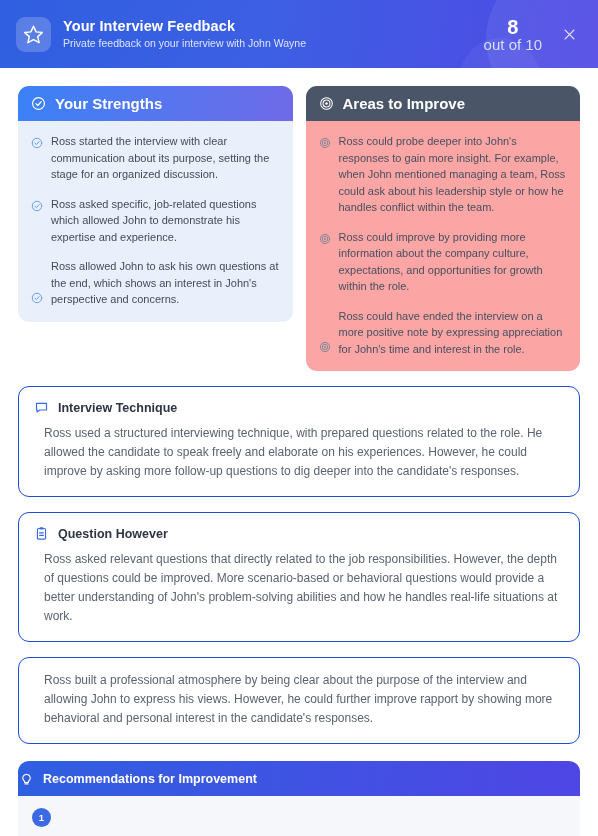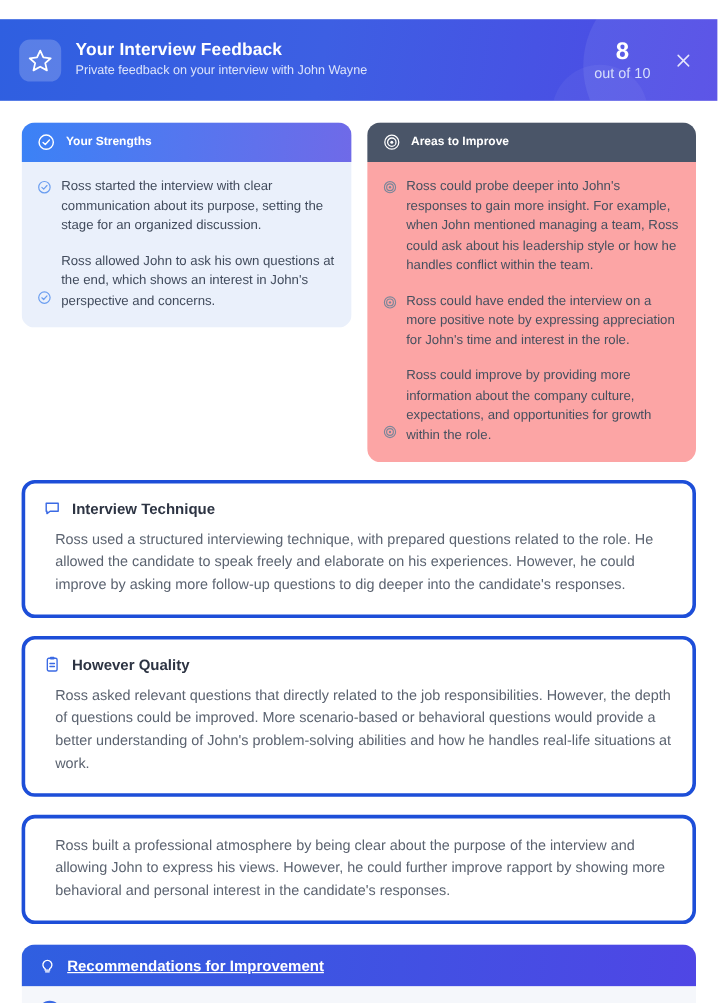--- a/index.html
+++ b/index.html
@@ -14,21 +14,20 @@
 
   
   .header {
     position: relative;
     height: 68px;
     background: linear-gradient(100deg, #2f5fe0 0%, #3d5fe3 45%, #5048e5 100%);
     display: flex;
     align-items: center;
     padding: 0 18px 0 16px;
     overflow: hidden;
-    margin-top: 16px;
   }
   .header-deco {
     position: absolute;
     width: 150px; height: 150px;
     border-radius: 50%;
     background: rgba(255,255,255,0.075);
     right: -38px; top: -36px;
     pointer-events: none;
   }
   .header-deco2 {
@@ -64,21 +63,21 @@
   }
   .score-wrap { text-align: center; z-index: 2; margin-right: 16px; }
   .score-num {
     color: #ffffff;
     font-size: 20px;
     font-weight: bold;
     line-height: 21px;
   }
   .score-lbl {
     color: #d7dffb;
-    font-size: 12px;
+    font-size: 15px;
     line-height: 12px;
     margin-top: 1px;
   }
   .close-btn {
     z-index: 2;
     width: 22px; height: 22px;
     display: flex; align-items: center; justify-content: center;
     cursor: pointer;
     opacity: 0.85;
     flex: 0 0 auto;
@@ -100,21 +99,21 @@
     border-radius: 11px;
     overflow: hidden;
     min-width: 0;
   }
   .col-head {
     display: flex;
     align-items: center;
     gap: 9px;
     padding: 9px 13px;
     color: #fff;
-    font-size: 10px;
+    font-size: 15px;
     font-weight: bold;
   }
   .head-strengths { background: linear-gradient(95deg, #3b82f6 0%, #6f6ae8 100%); }
   .head-improve   { background: #4a5568; }
   .col-body {
     padding: 12px 13px 14px 13px;
   }
   .body-strengths { background: #eaf0fb; }
   .body-improve   { background: #fca5a5; }
 
@@ -130,21 +129,21 @@
     font-size: 11px;
     line-height: 16.5px;
     color: #414b5c;
   }
   .body-improve .bullet-text { color: #46505f; }
 
   
   .section-card {
     margin-top: 15px;
     background: #ffffff;
-    border: 3px solid #1d4ed8;
+    border: 1px solid #1d4ed8;
     border-radius: 11px;
     padding: 13px 15px 15px 15px;
   }
   .section-head {
     display: flex;
     align-items: center;
     gap: 9px;
     margin-bottom: 9px;
   }
   .section-title {
@@ -163,26 +162,25 @@
   
   .rec-card {
     margin-top: 17px;
     border-radius: 11px 11px 0 0;
     overflow: hidden;
   }
   .rec-head {
     display: flex;
     align-items: center;
     gap: 9px;
-    padding: 10px 14px;
+    padding: 10px 1px;
     background: linear-gradient(95deg, #2f5fe0 0%, #4f46e5 100%);
     color: #fff;
     font-size: 12.5px;
     font-weight: bold;
-    text-decoration: underline;
   }
   .rec-body {
     background: #f5f7fb;
     padding: 11px 14px 14px 14px;
   }
   .rec-item {
     display: flex;
     align-items: flex-start;
     gap: 10px;
   }
@@ -249,20 +247,29 @@
       <div class="col-body body-strengths">
         <ul class="bullet-list">
           <li class="bullet-item">
             <span class="bullet-icon">
               <svg width="12" height="12" viewBox="0 0 24 24" fill="none" stroke="#6b9ef0" stroke-width="2" stroke-linecap="round" stroke-linejoin="round">
                 <circle cx="12" cy="12" r="9.5"></circle>
                   <polyline points="7.8 12.3 10.8 15.2 16.3 9.2"></polyline>
               </svg>
             </span>
             <span class="bullet-text">Ross started the interview with clear communication about its purpose, setting the stage for an organized discussion.</span>
+          </li>
+          <li class="bullet-item">
+            <span class="bullet-icon">
+              <svg width="12" height="12" viewBox="0 0 24 24" fill="none" stroke="#6b9ef0" stroke-width="2" stroke-linecap="round" stroke-linejoin="round">
+                <circle cx="12" cy="12" r="9.5"></circle>
+                  <polyline points="7.8 12.3 10.8 15.2 16.3 9.2"></polyline>
+              </svg>
+            </span>
+            <span class="bullet-text">Ross asked specific, job-related questions which allowed John to demonstrate his expertise and experience.</span>
           </li>
           <li class="bullet-item">
             <span class="bullet-icon">
               <svg width="12" height="12" viewBox="0 0 24 24" fill="none" stroke="#6b9ef0" stroke-width="2" stroke-linecap="round" stroke-linejoin="round">
                 <circle cx="12" cy="12" r="9.5"></circle>
                   <polyline points="7.8 12.3 10.8 15.2 16.3 9.2"></polyline>
               </svg>
             </span>
             <span class="bullet-text">Ross allowed John to ask his own questions at the end, which shows an interest in John's perspective and concerns.</span>
           </li>
@@ -292,31 +299,31 @@
             <span class="bullet-text">Ross could probe deeper into John's responses to gain more insight. For example, when John mentioned managing a team, Ross could ask about his leadership style or how he handles conflict within the team.</span>
           </li>
           <li class="bullet-item">
             <span class="bullet-icon">
               <svg width="12" height="12" viewBox="0 0 24 24" fill="none" stroke="#7b8699" stroke-width="1.9">
                 <circle cx="12" cy="12" r="9.3"></circle>
                   <circle cx="12" cy="12" r="5.6"></circle>
                   <circle cx="12" cy="12" r="2" fill="#7b8699" stroke="none"></circle>
               </svg>
             </span>
-            <span class="bullet-text">Ross could have ended the interview on a more positive note by expressing appreciation for John's time and interest in the role.</span>
+            <span class="bullet-text">Ross could improve by providing more information about the company culture, expectations, and opportunities for growth within the role.</span>
           </li>
           <li class="bullet-item">
             <span class="bullet-icon">
               <svg width="12" height="12" viewBox="0 0 24 24" fill="none" stroke="#7b8699" stroke-width="1.9">
                 <circle cx="12" cy="12" r="9.3"></circle>
                   <circle cx="12" cy="12" r="5.6"></circle>
                   <circle cx="12" cy="12" r="2" fill="#7b8699" stroke="none"></circle>
               </svg>
             </span>
-            <span class="bullet-text">Ross could improve by providing more information about the company culture, expectations, and opportunities for growth within the role.</span>
+            <span class="bullet-text">Ross could have ended the interview on a more positive note by expressing appreciation for John's time and interest in the role.</span>
           </li>
         </ul>
       </div>
     </div>
   </div>
 
   <div class="section-card">
     <div class="section-head">
       <svg width="15" height="15" viewBox="0 0 24 24" fill="none" stroke="#3b6ae4" stroke-width="1.9" stroke-linecap="round" stroke-linejoin="round">
         <path d="M4 5.5h16v10.5H9.2L5 19.2V16H4z"></path>
@@ -327,21 +334,21 @@
   </div>
 
   <div class="section-card">
     <div class="section-head">
       <svg width="15" height="15" viewBox="0 0 24 24" fill="none" stroke="#3b6ae4" stroke-width="1.8" stroke-linecap="round" stroke-linejoin="round">
         <rect x="5.5" y="4" width="13" height="17" rx="2"></rect>
         <rect x="9" y="2" width="6" height="3.6" rx="1" fill="#3b6ae4" stroke="none"></rect>
         <line x1="9" y1="11" x2="15" y2="11"></line>
           <line x1="9" y1="15" x2="15" y2="15"></line>
       </svg>
-      <span class="section-title">However Quality</span>
+      <span class="section-title">Question However</span>
     </div>
     <div class="section-text">Ross asked relevant questions that directly related to the job responsibilities. However, the depth of questions could be improved. More scenario-based or behavioral questions would provide a better understanding of John's problem-solving abilities and how he handles real-life situations at work.</div>
   </div>
 
   <div class="section-card">
     <div class="section-text">Ross built a professional atmosphere by being clear about the purpose of the interview and allowing John to express his views. However, he could further improve rapport by showing more behavioral and personal interest in the candidate's responses.</div>
   </div>
 
   <div class="rec-card">
     <div class="rec-head">

